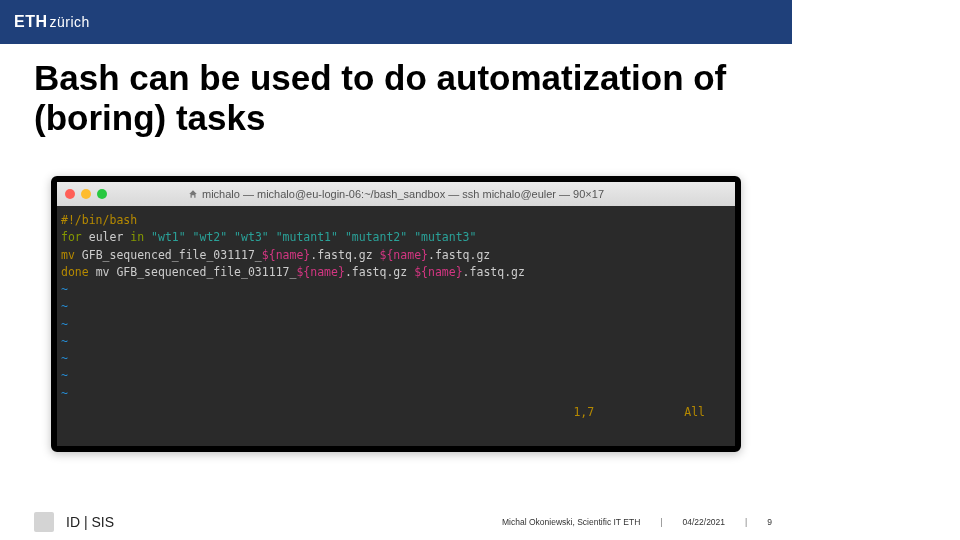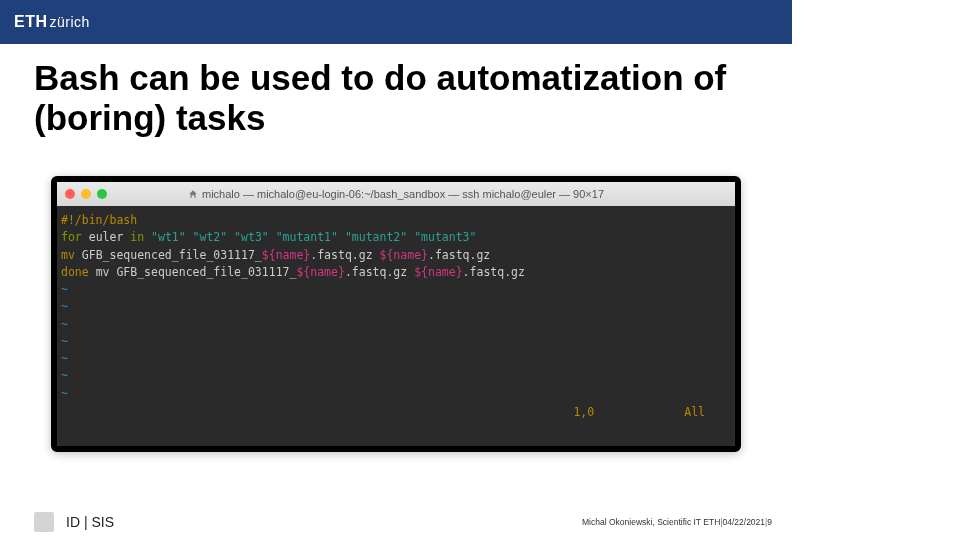--- a/index.html
+++ b/index.html
@@ -22,21 +22,21 @@
   .c-gold { color: #b58900; }
   .c-green { color: #859900; text-align: center; }
   .c-blue { color: #268bd2; }
   .c-cyan { color: #2aa198; }
   .c-mag { color: #d33682; }
   .status-row { display: flex; justify-content: flex-end; gap: 90px; padding-right: 20px; margin-top: 2px; }
   .status-row span { color: #b58900; }
   .footer { position: absolute; bottom: 8px; left: 0; right: 0; display: flex; align-items: center; padding: 0 20px 0 34px; }
   .seal { width: 20px; height: 20px; background: #555; opacity: 0.25; border-radius: 2px; margin-right: 12px; }
   .idsis { font-size: 14px; color: #222; font-weight: 500; }
-  .footer-right { margin-left: auto; font-size: 8.5px; color: #333; display: flex; align-items: flex-start; gap: 0; }
+  .footer-right { margin-left: auto; font-size: 8.5px; color: #333; display: flex; align-items: flex-start; gap: 20px; }
   .sep { color: #777; }
 </style>
 </head>
 <body>
 
 <div class="slide">
   <div class="topbar">
     <div class="ethlogo">
       <span>ETH</span><span class="zurich">zürich</span>
     </div>
@@ -66,21 +66,21 @@
       <div><span>   </span><span class="c-gold">mv</span><span> GFB_sequenced_file_031117_</span><span class="c-mag">${name}</span><span>.fastq.gz </span><span class="c-mag">${name}</span><span>.fastq.gz</span></div>
       <div><span>   </span><span class="c-gold">done</span><span> mv GFB_sequenced_file_031117_</span><span class="c-mag">${name}</span><span>.fastq.gz </span><span class="c-mag">${name}</span><span>.fastq.gz</span></div>
       <div class="c-blue">~</div>
       <div class="c-blue">~</div>
       <div class="c-blue">~</div>
       <div class="c-blue">~</div>
       <div class="c-blue">~</div>
       <div class="c-blue">~</div>
       <div class="c-blue">~</div>
       <div class="status-row">
-        <span>1,0</span>
+        <span>1,7</span>
         <span>All</span>
       </div>
     </div>
   </div>
 
   <div class="footer">
     <div class="seal"></div>
     <div class="idsis">ID | SIS</div>
     <div class="footer-right">
       <span>Michal Okoniewski, Scientific IT ETH</span>

